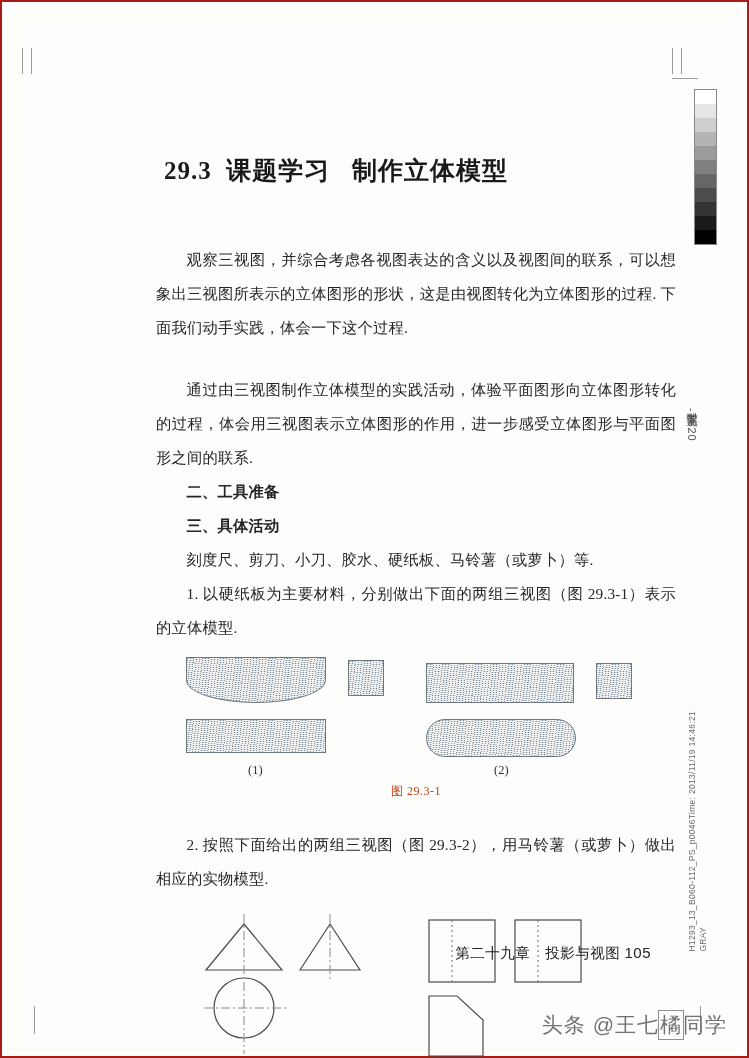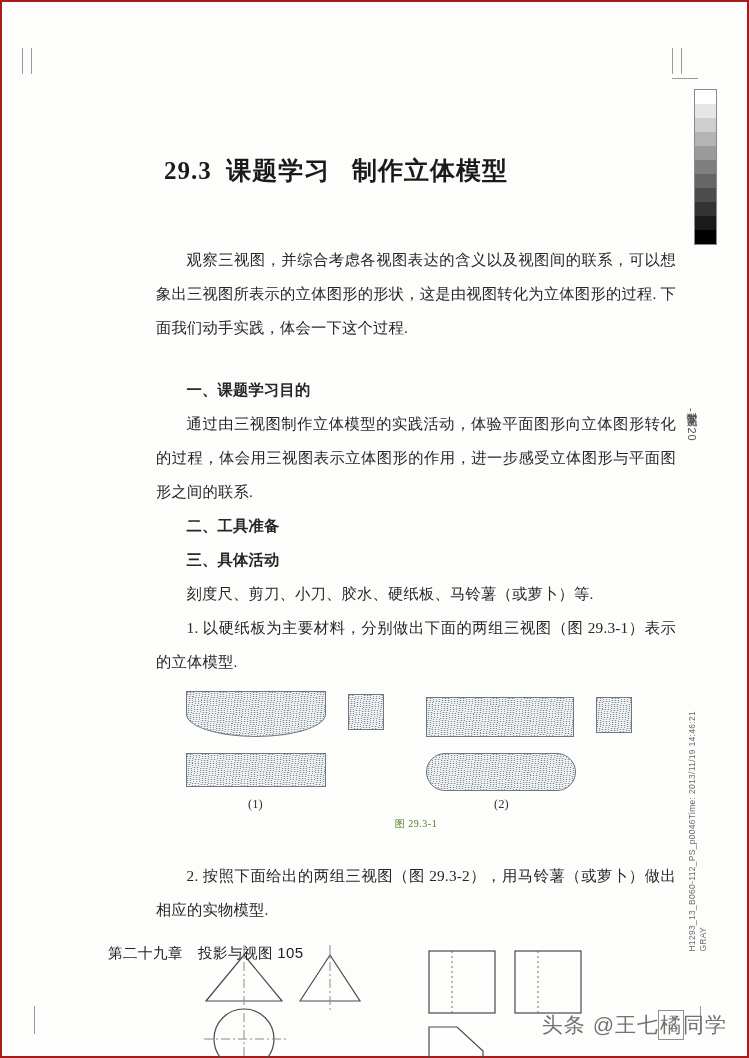--- a/index.html
+++ b/index.html
@@ -93,36 +93,37 @@
   .rect-wide{width:140px;height:34px;}
   .stadium{width:150px;height:38px;border-radius:19px;}
 
   .caplbl{
     position:absolute;
     font-size:12.5px;color:#333;
     font-family:"Liberation Serif", serif;
   }
   .figcap{
     text-align:center;
-    font-size:10px;
-    color:#4d7c0f;
+    font-size:12px;
+    color:#c2410c;
     margin-top:4px;
     letter-spacing:.5px;
   }
 
   .fig2{position:relative;height:172px;margin-top:6px;}
   .g2a{position:absolute;left:40px;top:0;}
   .g2b{position:absolute;left:265px;top:0;}
 
   svg{display:block;overflow:visible;}
 
   
   .footer{
     position:absolute;
-    left:100px;right:90px;top:938px;
+    left:88px;right:90px;top:938px;
+    text-align:right;
     font-size:14.5px;
     color:#222;
     letter-spacing:.5px;
   }
   .footer .pg{font-family:"Liberation Sans",sans-serif;font-size:15px;}
 
   
   .vside{
     position:absolute;
     left:676px;top:398px;
@@ -194,21 +195,20 @@
 
       <div class="title">29.3  课题学习   制作立体模型</div>
 
       <div class="gap-lg"></div>
       <div class="gap-lg"></div>
 
       <p class="body indent">观察三视图，并综合考虑各视图表达的含义以及视图间的联系，可以想象出三视图所表示的立体图形的形状，这是由视图转化为立体图形的过程. 下面我们动手实践，体会一下这个过程.</p>
 
       <div class="gap-lg"></div>
 
-      <p class="body sub">一、课题学习目的</p>
       <p class="body indent">通过由三视图制作立体模型的实践活动，体验平面图形向立体图形转化的过程，体会用三视图表示立体图形的作用，进一步感受立体图形与平面图形之间的联系.</p>
 
       <p class="body sub">二、工具准备</p>
       <p class="body sub">三、具体活动</p>
 
       <p class="body indent">刻度尺、剪刀、小刀、胶水、硬纸板、马铃薯（或萝卜）等.</p>
       <p class="body indent">1. 以硬纸板为主要材料，分别做出下面的两组三视图（图 29.3-1）表示的立体模型.</p>
 
       <div class="figwrap">
         <div class="fig1">

